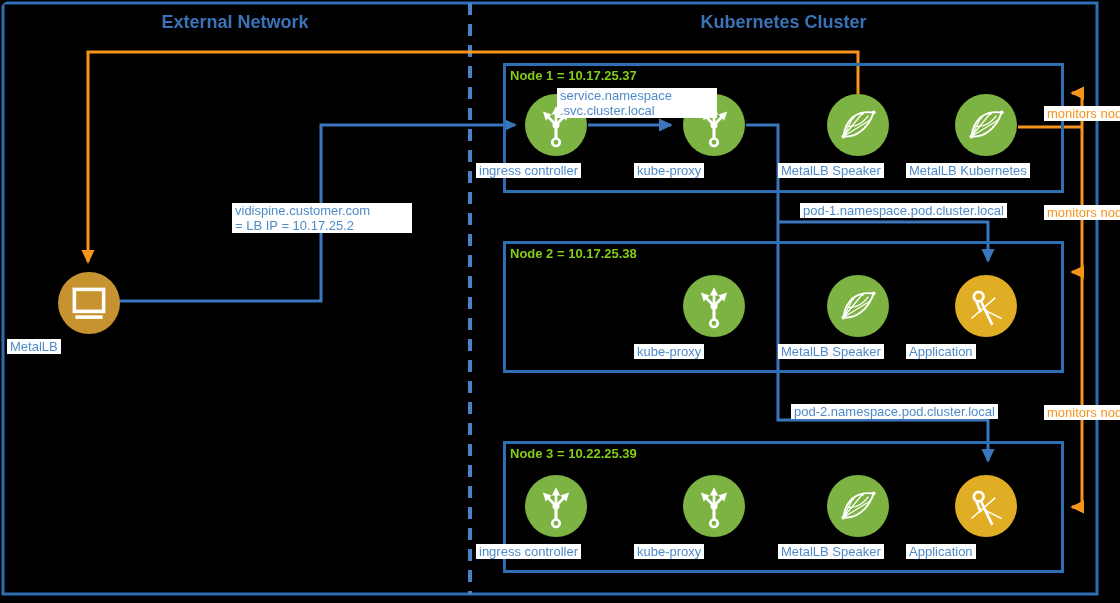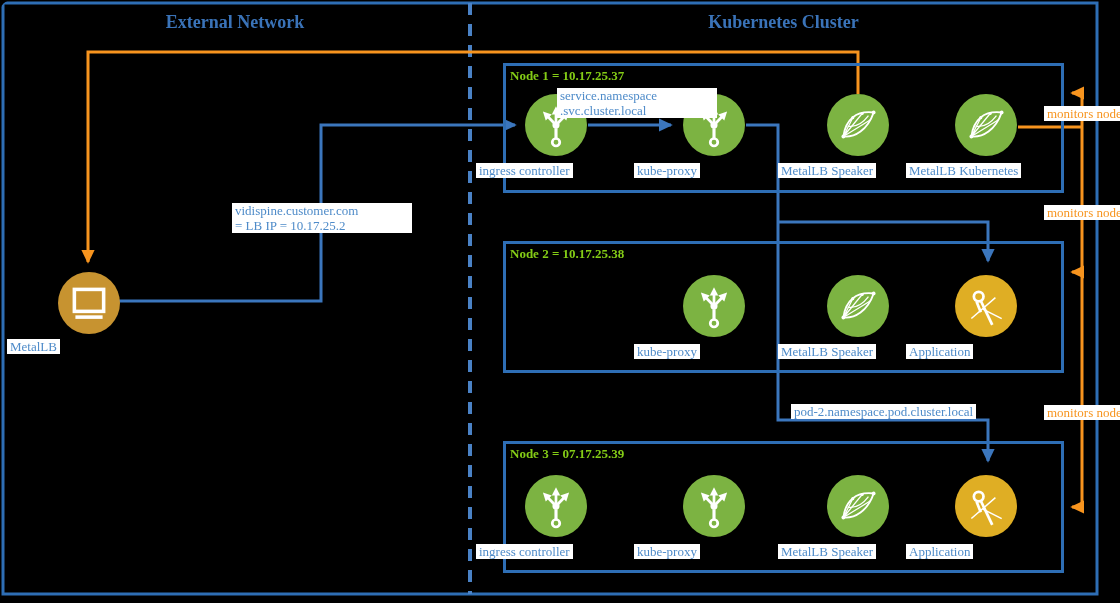--- a/index.html
+++ b/index.html
@@ -1,17 +1,17 @@
 <!DOCTYPE html>
 <html><head>
 <meta charset="utf-8">
 <style>
   html,body{margin:0;padding:0;background:#000;}
   #canvas{position:relative;width:1120px;height:603px;background:#000;overflow:hidden;
-          font-family:Liberation Serif, serif;border-radius:12px;}
+          font-family:Liberation Sans, sans-serif;border-radius:12px;}
   svg.layer{position:absolute;left:0;top:0;width:1120px;height:603px;}
   .sec-title{position:absolute;top:12px;font-size:18px;font-weight:bold;color:#3a73b8;text-align:center;}
   .node-box{position:absolute;border:3px solid #2e6eb5;}
   .node-title{position:absolute;font-size:13px;font-weight:bold;color:#84cc16;white-space:nowrap;}
   .circle{position:absolute;width:62px;height:62px;border-radius:50%;display:flex;align-items:center;justify-content:center;}
   .circle svg{width:46px;height:46px;}
   .comp-label{position:absolute;width:160px;text-align:left;font-size:13px;color:#4e8bc9;white-space:nowrap;}
   .comp-label span,.lbl span{background:#fff;padding:0 3px;display:inline-block;line-height:15px;}
   .lbl{position:absolute;font-size:13px;color:#4e8bc9;white-space:nowrap;}
   .lbl.center{text-align:left;}
@@ -102,21 +102,21 @@
   </svg>
 
   <div class="sec-title" style="left:0;width:470px;">External Network</div>
   <div class="sec-title" style="left:470px;width:627px;">Kubernetes Cluster</div>
 
   <div class="node-box" style="left:503px;top:63px;width:555px;height:124px;"></div>
   <div class="node-box" style="left:503px;top:241px;width:555px;height:126px;"></div>
   <div class="node-box" style="left:503px;top:441px;width:555px;height:126px;"></div>
   <div class="node-title" style="left:510px;top:68px;">Node 1 = 10.17.25.37</div>
   <div class="node-title" style="left:510px;top:246px;">Node 2 = 10.17.25.38</div>
-  <div class="node-title" style="left:510px;top:446px;">Node 3 = 07.17.25.39</div>
+  <div class="node-title" style="left:510px;top:446px;">Node 3 = 10.22.25.39</div>
 
   <div class="circle" style="left:58px;top:272px;background:#c79330;">
       <svg>
         <use href="#ic-monitor"></use>
       </svg>
     </div>
   <div class="comp-label" style="left:7px;top:339px;"><span>MetalLB</span></div>
 
   <div class="circle" style="left:525px;top:94px;background:#7cb342;">
       <svg>
@@ -188,18 +188,19 @@
   <div class="comp-label" style="left:906px;top:544px;"><span>Application</span></div>
 
   <div class="lbl center" style="left:232px;top:203px;width:180px;">
     <span class="line">vidispine.customer.com</span>
       <span class="line">= LB IP = 10.17.25.2</span>
   </div>
   <div class="lbl center" style="left:557px;top:88px;width:160px;">
     <span class="line">service.namespace</span>
       <span class="line">.svc.cluster.local</span>
   </div>
+  <div class="lbl" style="left:800px;top:203px;"><span>pod-1.namespace.pod.cluster.local</span></div>
   <div class="lbl" style="left:791px;top:404px;"><span>pod-2.namespace.pod.cluster.local</span></div>
   <div class="lbl orange" style="left:1044px;top:106px;"><span>monitors node</span></div>
   <div class="lbl orange" style="left:1044px;top:205px;"><span>monitors node</span></div>
   <div class="lbl orange" style="left:1044px;top:405px;"><span>monitors node</span></div>
 
 </div>
 
 </body></html>

